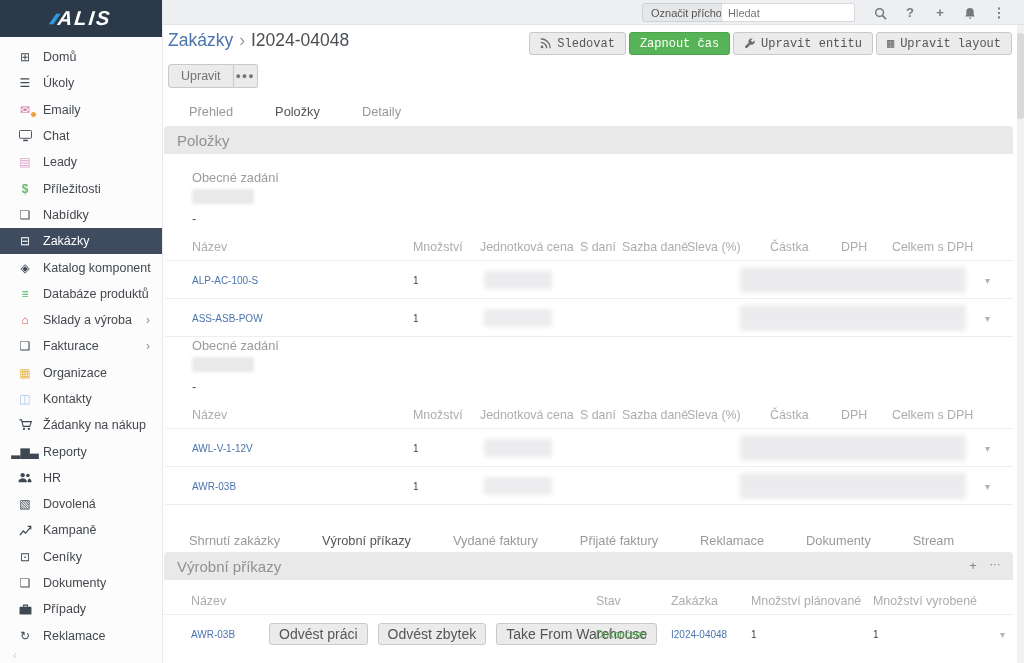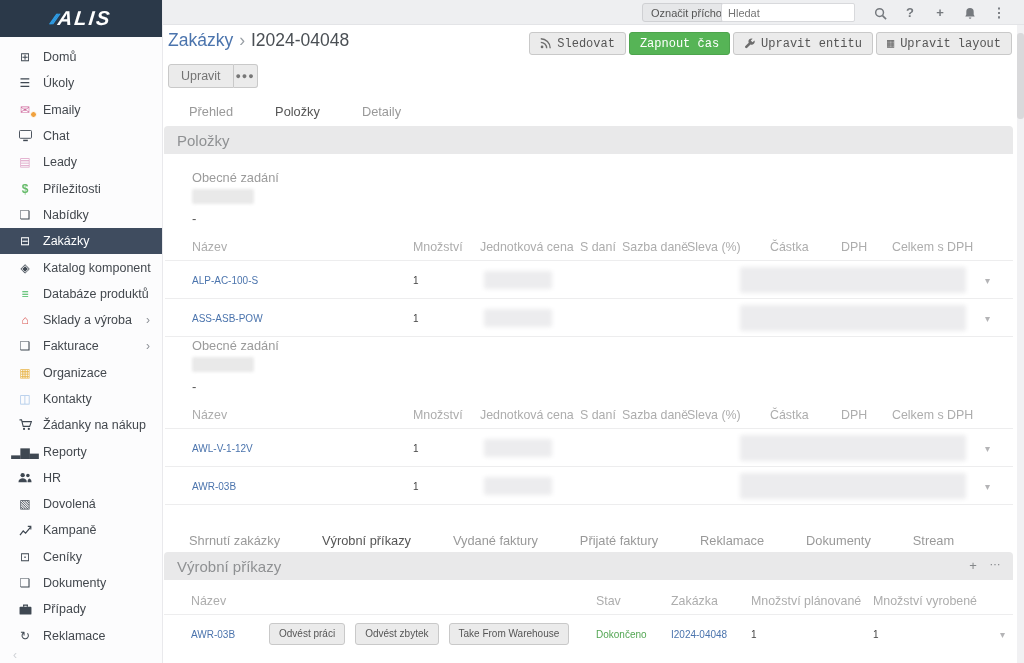--- a/index.html
+++ b/index.html
@@ -99,21 +99,21 @@
   .cell{position:absolute;top:50%;transform:translateY(-50%);font-size:10px;white-space:nowrap;}
   .cell.name{left:27px;color:var(--link);cursor:pointer;}
   .cell.qty{left:248px;color:#444;}
   .blur{position:absolute;top:50%;transform:translateY(-50%);background:#ececee;border-radius:2px;filter:blur(2.2px);}
   .blur.sm{left:319px;width:68px;height:18px;}
   .blur.bg{left:575px;width:226px;height:26px;}
   .cell.caret{left:820px;color:#b4b4b6;font-size:10px;cursor:pointer;}
 
   .pc0{left:27px;}.pc1{left:432px;}.pc2{left:507px;}.pc3{left:587px;}.pc4{left:709px;}
   .prow-btns{position:absolute;left:105px;top:50%;transform:translateY(-50%);display:flex;gap:10px;}
-  .sbtn{height:22px;padding:0 9px;font-size:10px;background:#ebebeb;border:1px solid #c9c9c9;
+  .sbtn{height:22px;padding:0 9px;font-size:14px;background:#ebebeb;border:1px solid #c9c9c9;
         border-radius:3px;color:#555;display:flex;align-items:center;cursor:pointer;white-space:nowrap;}
   .cell.status{left:432px;color:var(--done);}
   .cell.order{left:507px;color:var(--link);cursor:pointer;}
   .cell.planned{left:587px;color:#444;}
   .cell.produced{left:709px;color:#444;}
   .cell.pcaret{left:836px;color:#b4b4b6;font-size:10px;}
 
   
   .scrollbar{position:absolute;right:0;top:25px;bottom:0;width:7px;background:#f1f1f3;}
   .scroll-thumb{position:absolute;right:0;top:8px;width:7px;height:86px;background:#d9d9db;border-radius:3px;}

